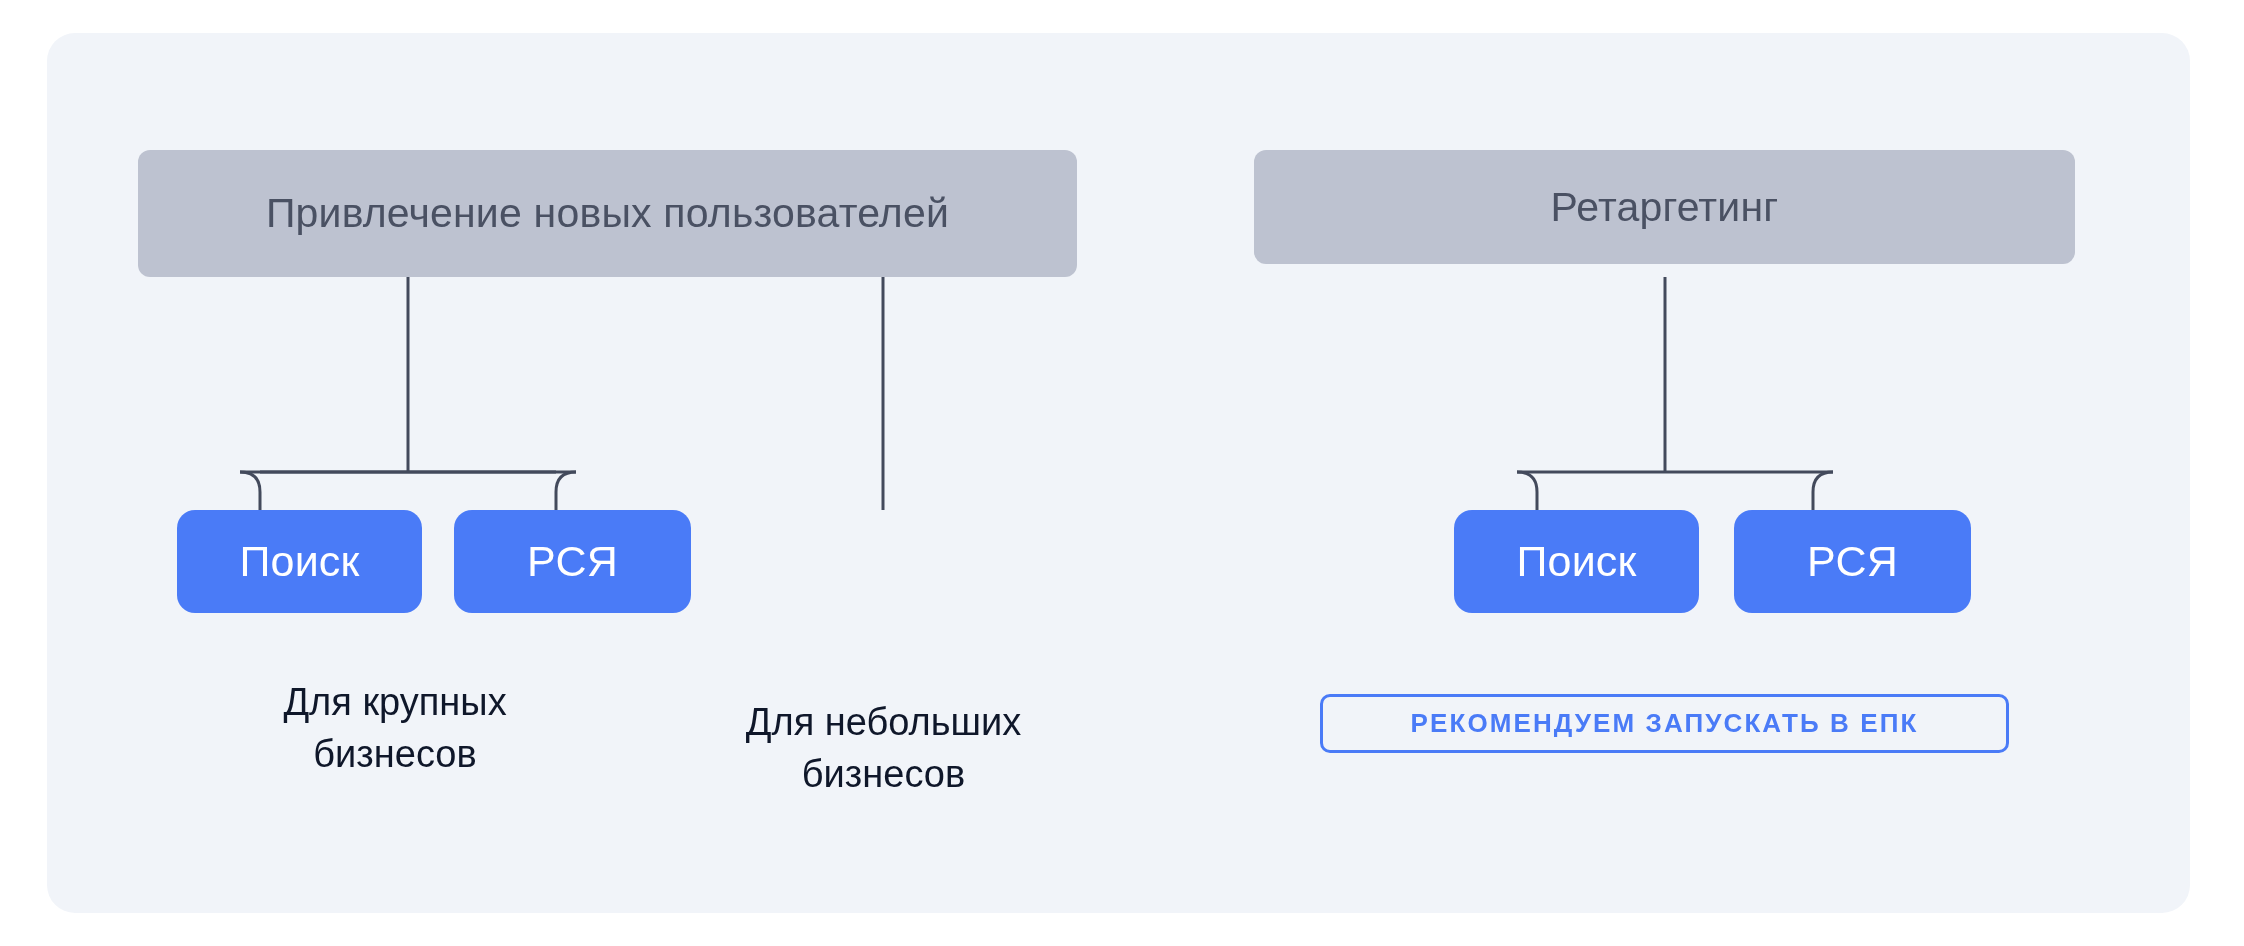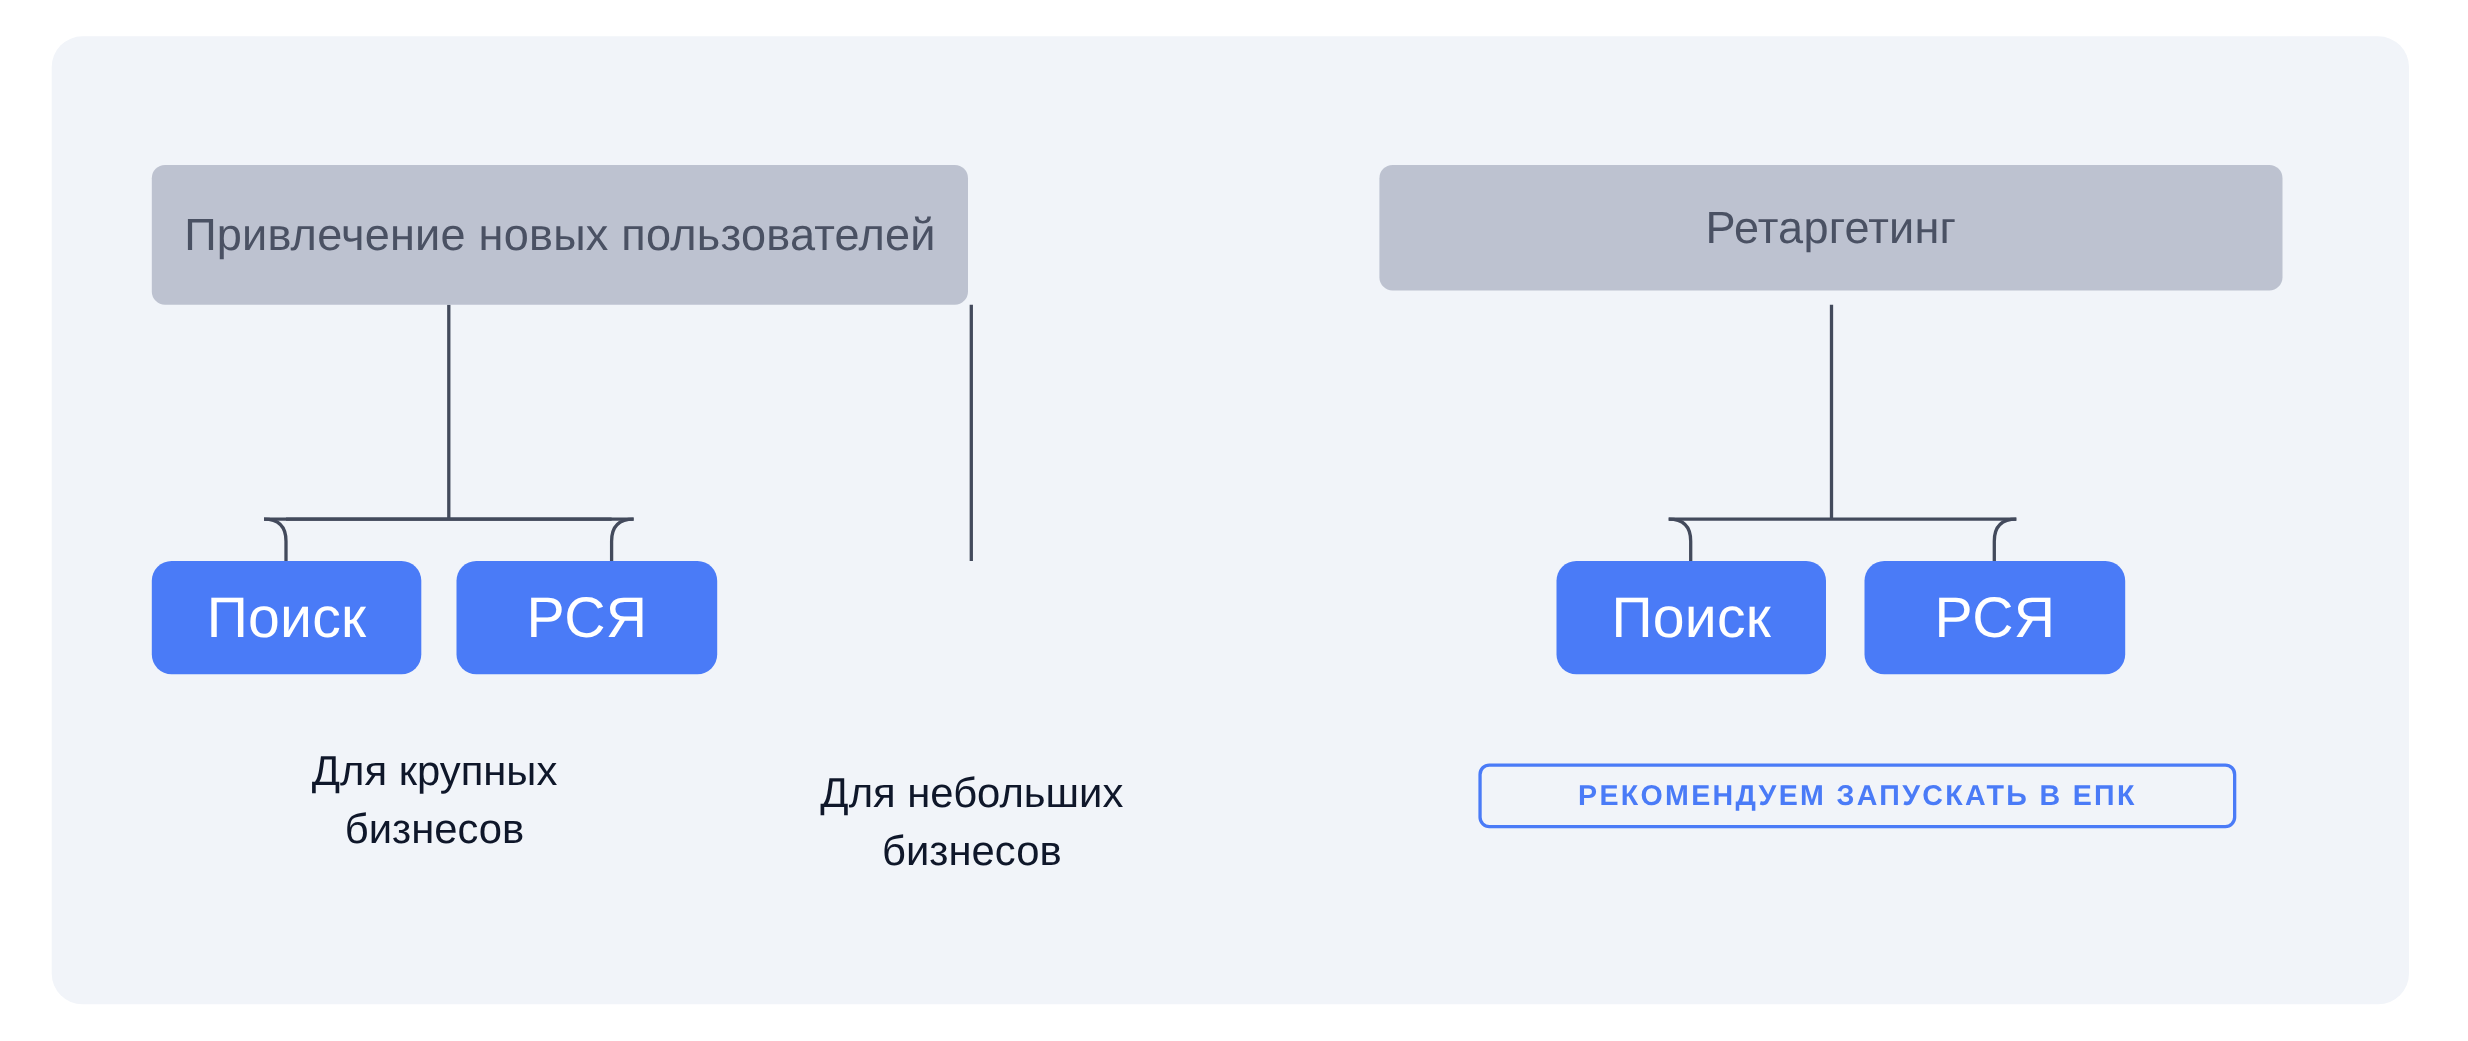--- a/index.html
+++ b/index.html
@@ -49,23 +49,24 @@
     border-radius: 12px;
     color: #4a5163;
     font-size: 41px;
     font-weight: 400;
     letter-spacing: 0.2px;
   }
   .channel {
     background: #4a7bf7;
     border-radius: 18px;
     color: #ffffff;
-    font-size: 52px;
+    font-size: 43px;
     font-weight: 400;
     letter-spacing: 0.2px;
+    margin-left: 39px;
   }
   .caption {
     position: absolute;
     color: #0f172a;
     font-size: 38px;
     line-height: 52px;
     text-align: center;
     white-space: pre-line;
   }
   .badge {
@@ -102,34 +103,34 @@
 
       <path d="M 883 277 L 883 510"></path>
 
       <path d="M 1665 277 L 1665 472"></path>
       <path d="M 1537 510 L 1537 492 Q 1537 472 1517 472"></path>
       <path d="M 1813 510 L 1813 492 Q 1813 472 1833 472"></path>
       <path d="M 1517 472 L 1833 472"></path>
     </g>
   </svg>
 
-  <div class="node group-header" style="left:138px; top:150px; width:742px; height:127px;">Привлечение новых пользователей</div>
+  <div class="node group-header" style="left:138px; top:150px; width:939px; height:127px;">Привлечение новых пользователей</div>
 
   <div class="node group-header" style="left:1254px; top:150px; width:821px; height:114px;">Ретаргетинг</div>
 
   <div class="node channel" style="left:138px; top:510px; width:245px; height:103px;">Поиск</div>
 
   <div class="node channel" style="left:415px; top:510px; width:237px; height:103px;">РСЯ</div>
 
 
   <div class="node channel" style="left:1415px; top:510px; width:245px; height:103px;">Поиск</div>
 
   <div class="node channel" style="left:1695px; top:510px; width:237px; height:103px;">РСЯ</div>
 
   <div class="caption" style="left:138px; top:676px; width:514px;">Для крупных
 бизнесов</div>
 
   <div class="caption" style="left:690px; top:676px; width:387px;margin-top:20px;">Для небольших
 бизнесов</div>
 
-  <div class="badge" style="left:1320px; top:694px; width:689px; height:59px;margin-left:24px;">РЕКОМЕНДУЕМ ЗАПУСКАТЬ В ЕПК</div>
+  <div class="badge" style="left:1320px; top:694px; width:689px; height:59px;">РЕКОМЕНДУЕМ ЗАПУСКАТЬ В ЕПК</div>
 
 </div>
 
 </body></html>

